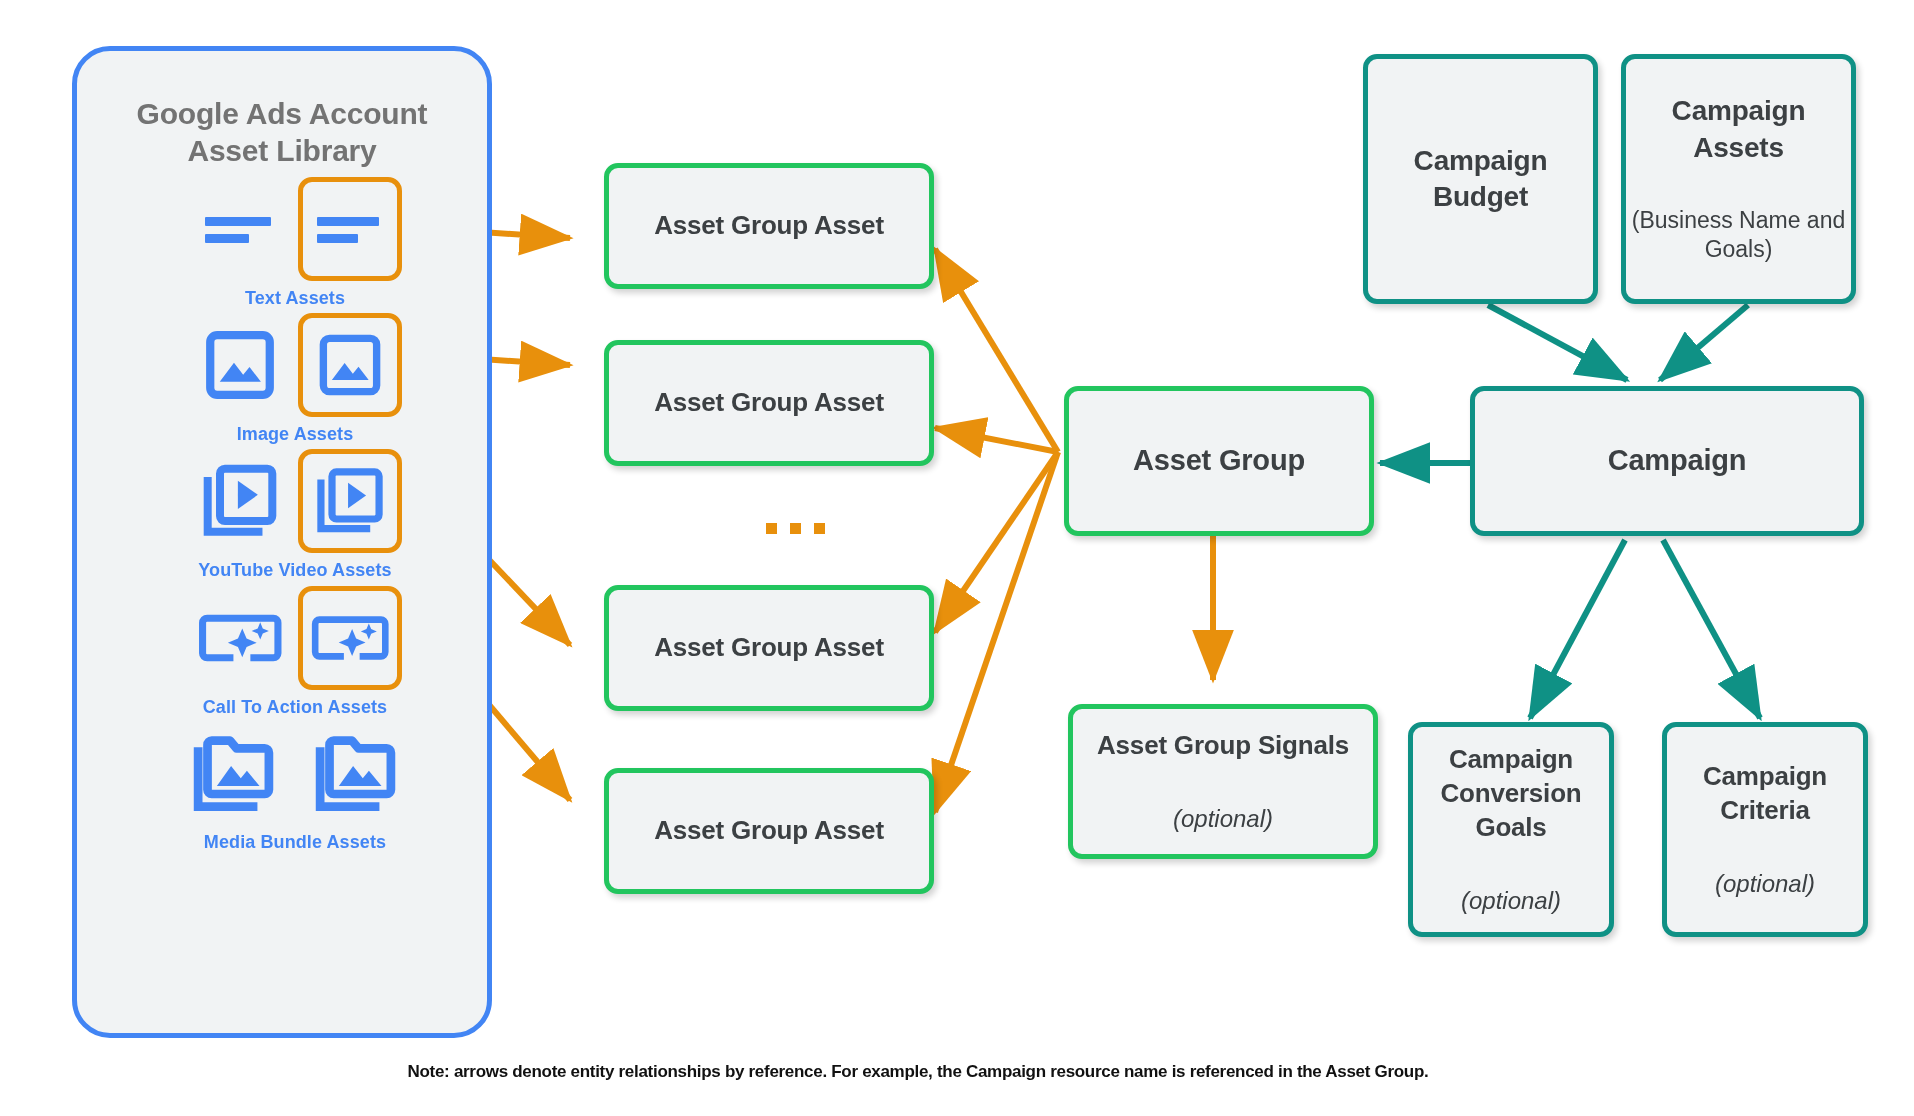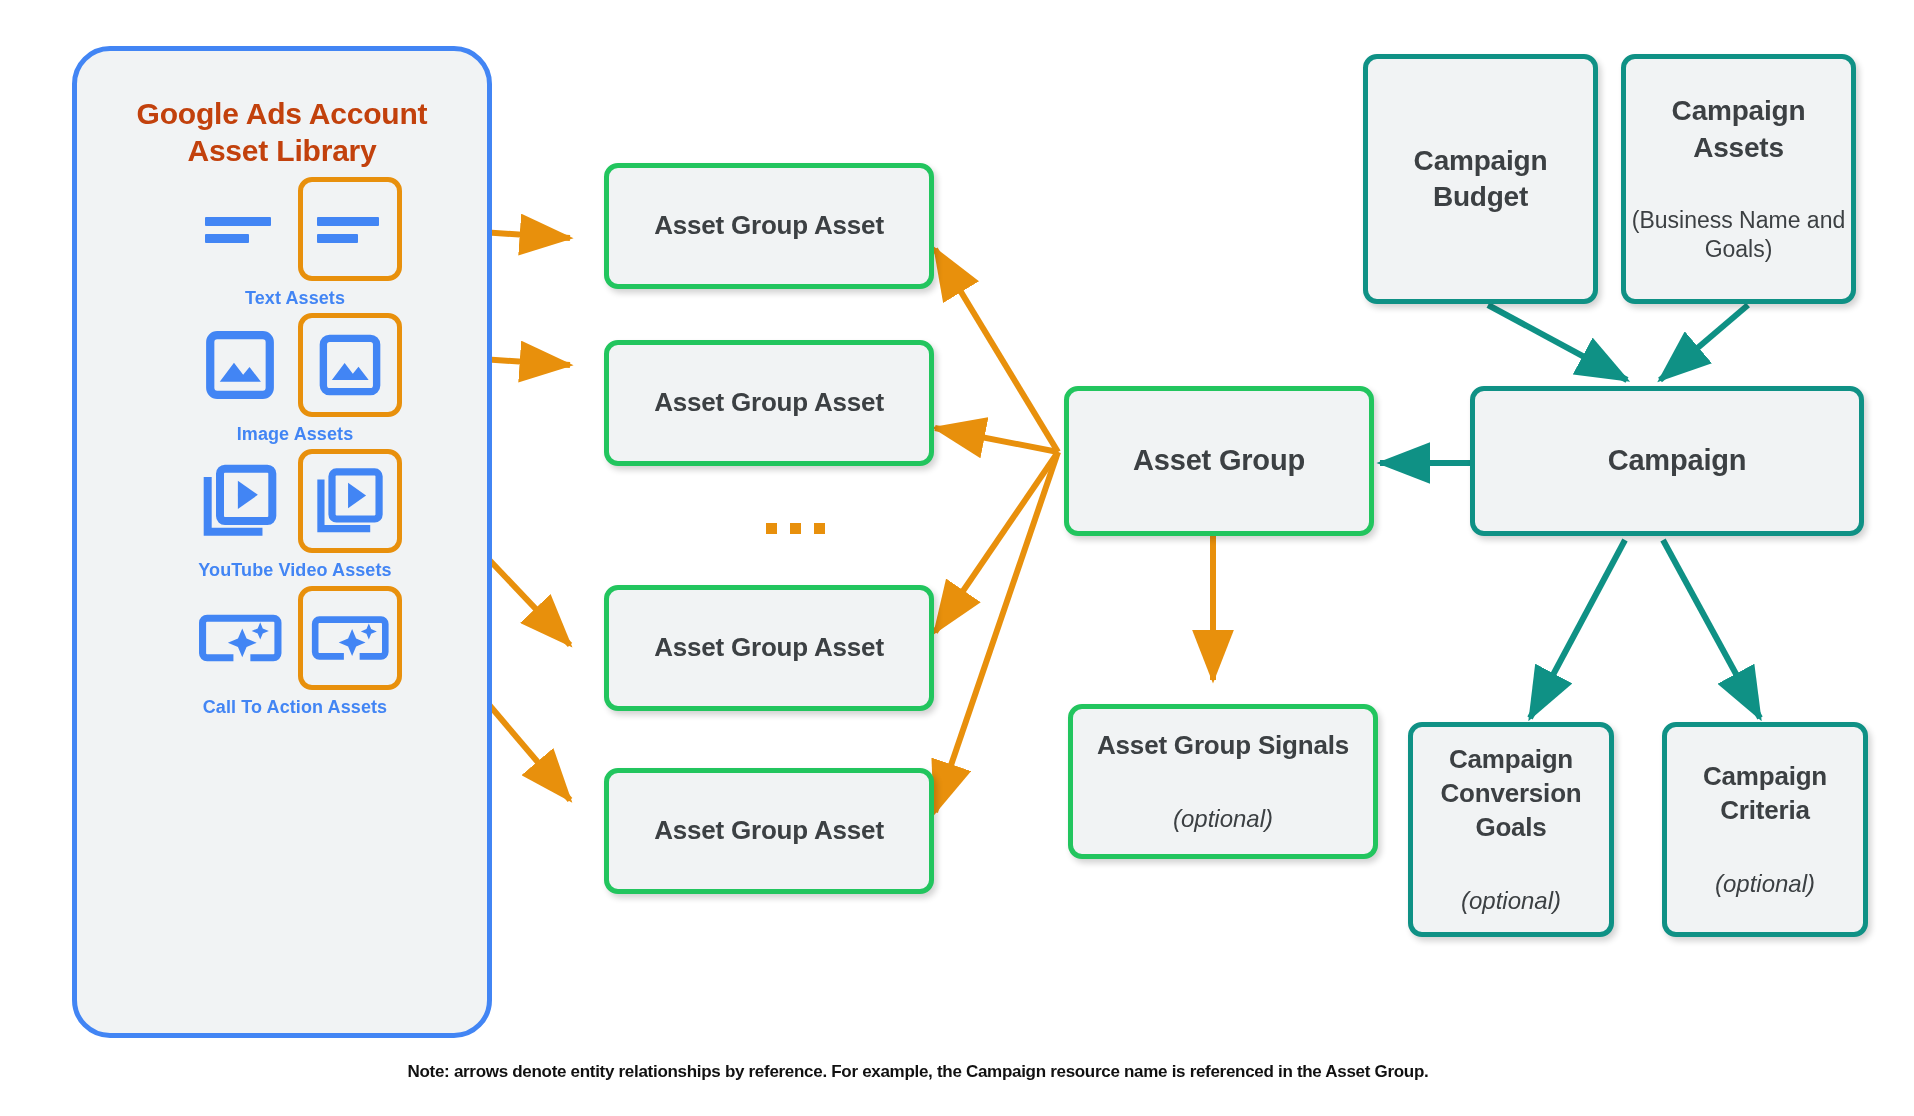--- a/index.html
+++ b/index.html
@@ -40,21 +40,21 @@
     box-sizing: border-box;
   }
   #library-title {
     position: absolute;
     left: 0;
     top: 44px;
     width: 100%;
     text-align: center;
     font-size: 30px;
     font-weight: bold;
-    color: #c2410c;
+    color: #737373;
     line-height: 1.24;
     letter-spacing: -0.2px;
   }
 
   .asset-row {
     position: absolute;
     left: 0;
     width: 420px;
     padding-left: 8px;
   }
@@ -269,20 +269,41 @@
             <path d="M16 4.2 H30.2 a1.8 1.8 0 0 1 1.8 1.8 V18 a1.8 1.8 0 0 1 -1.8 1.8 H22.5
                      M13 19.8 H4 a1.8 1.8 0 0 1 -1.8 -1.8 V6 a1.8 1.8 0 0 1 1.8 -1.8 H13.5" stroke="#4285f4" stroke-width="2.8" stroke-linecap="square"></path>
             <path d="M18.4 16.6 L20.1 12.6 L21.8 16.6 L25.8 18.3 L21.8 20.0 L20.1 24.0 L18.4 20.0 L14.4 18.3 Z" fill="#4285f4" transform="translate(-2.2,-4.4)"></path>
             <path d="M24.4 11.2 L25.4 8.8 L26.4 11.2 L28.8 12.2 L26.4 13.2 L25.4 15.6 L24.4 13.2 L22.0 12.2 Z" fill="#4285f4" transform="translate(-0.4,-3.0)"></path>
           </svg>
         </div>
       </div>
       <div class="asset-caption">Call To Action Assets</div>
     </div>
 
+    <div class="asset-row" style="top:670px;">
+      <div class="icon-pair" style="gap:18px;">
+        <div class="icon-plain">
+          <svg width="88" height="84" viewBox="0 0 27 26" fill="none">
+            <path d="M2.4 6.4 V23.4 H19.4" stroke="#4285f4" stroke-width="2.7" stroke-linecap="square"></path>
+            <path d="M6.6 3.0 H12.3 L14.3 5.4 H23.0 a1.3 1.3 0 0 1 1.3 1.3 V18.2 a1.3 1.3 0 0 1 -1.3 1.3 H6.6
+                     a1.3 1.3 0 0 1 -1.3 -1.3 V4.3 a1.3 1.3 0 0 1 1.3 -1.3 Z" stroke="#4285f4" stroke-width="2.7" stroke-linejoin="round"></path>
+            <path d="M8.2 17.0 L12.6 10.8 L15.6 14.6 L17.5 12.3 L21.4 17.0 Z" fill="#4285f4"></path>
+          </svg>
+        </div>
+        <div class="icon-plain">
+          <svg width="88" height="84" viewBox="0 0 27 26" fill="none">
+            <path d="M2.4 6.4 V23.4 H19.4" stroke="#4285f4" stroke-width="2.7" stroke-linecap="square"></path>
+            <path d="M6.6 3.0 H12.3 L14.3 5.4 H23.0 a1.3 1.3 0 0 1 1.3 1.3 V18.2 a1.3 1.3 0 0 1 -1.3 1.3 H6.6
+                     a1.3 1.3 0 0 1 -1.3 -1.3 V4.3 a1.3 1.3 0 0 1 1.3 -1.3 Z" stroke="#4285f4" stroke-width="2.7" stroke-linejoin="round"></path>
+            <path d="M8.2 17.0 L12.6 10.8 L15.6 14.6 L17.5 12.3 L21.4 17.0 Z" fill="#4285f4"></path>
+          </svg>
+        </div>
+      </div>
+      <div class="asset-caption">Media Bundle  Assets</div>
+    </div>
   </div>
 
   <div class="node orange" style="left:592px; top:163px; width:330px; height:126px;">
     <span class="title">Asset Group Asset</span>
   </div>
 
   <div class="node orange" style="left:592px; top:340px; width:330px; height:126px;">
     <span class="title">Asset Group Asset</span>
   </div>
 

